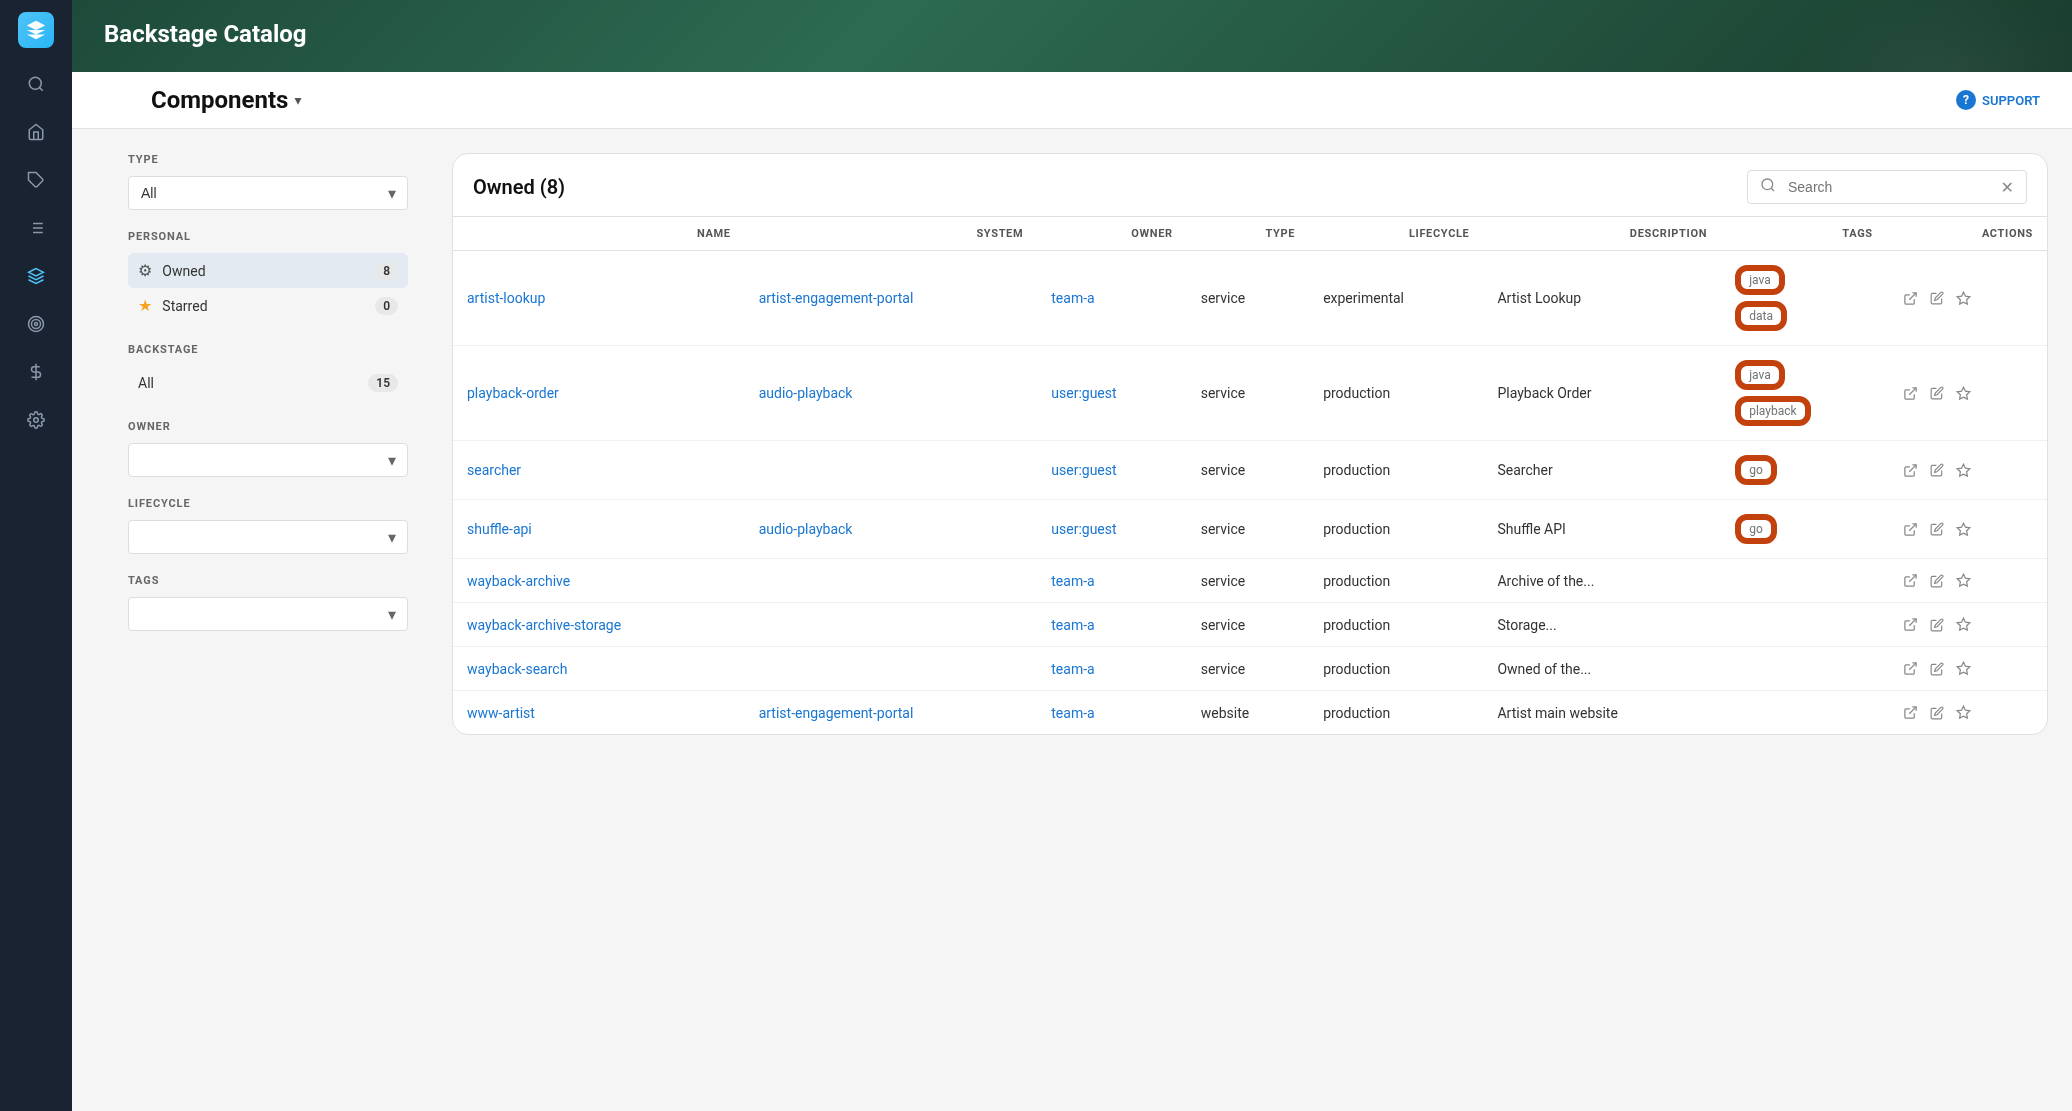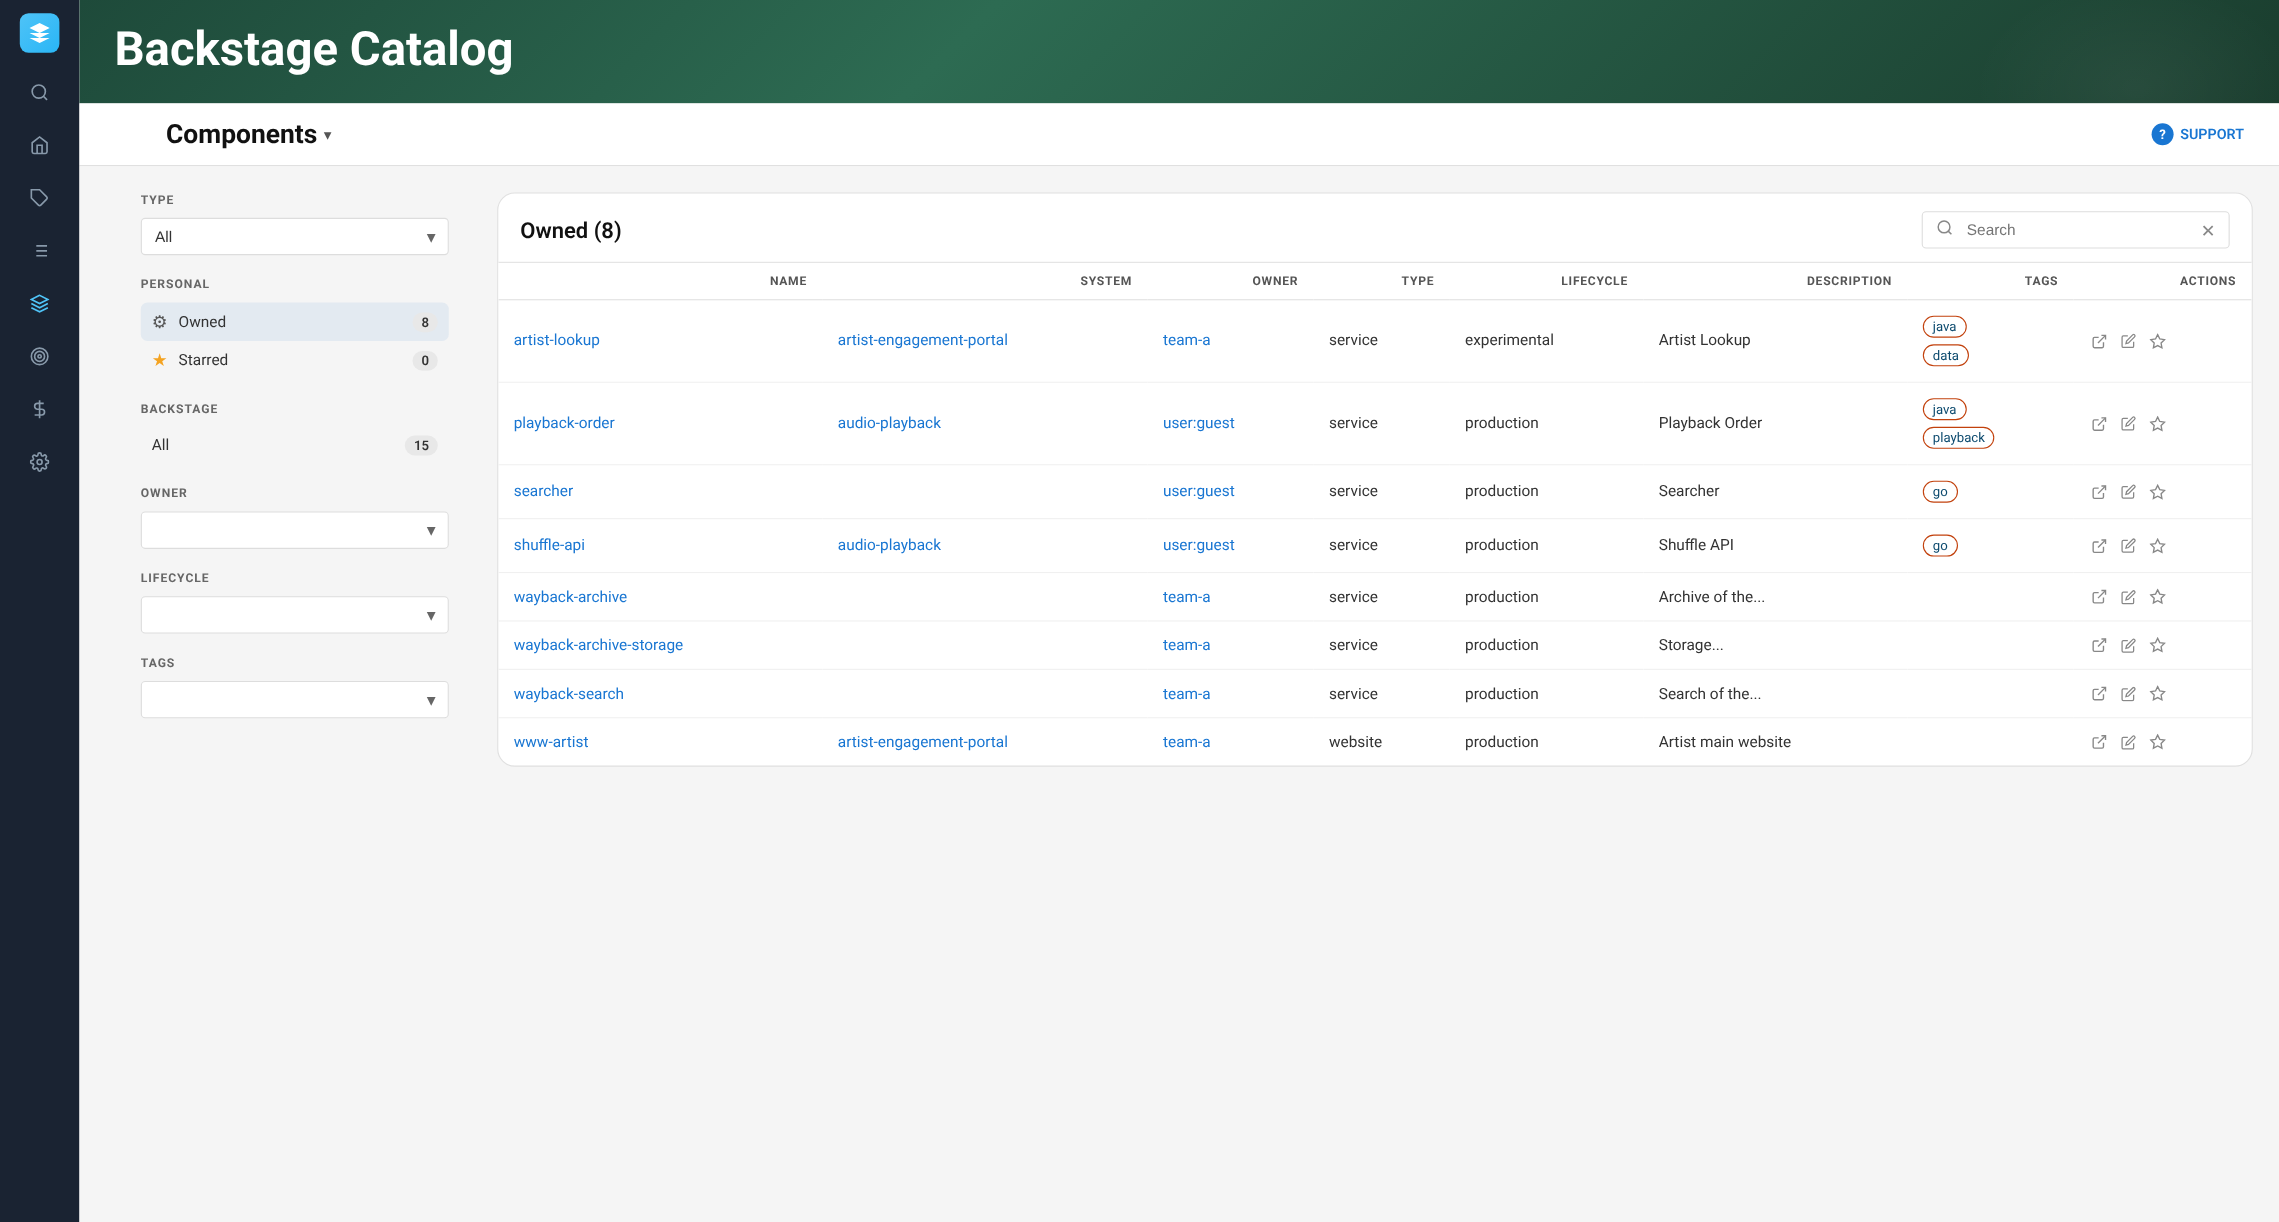--- a/index.html
+++ b/index.html
@@ -53,21 +53,21 @@
     }
     .header::before {
       content: '';
       position: absolute;
       top: -20px; right: -20px;
       width: 300px; height: 200px;
       background: radial-gradient(ellipse, rgba(255,255,255,0.05) 0%, transparent 70%);
       border-radius: 50%;
     }
     .header-title {
-      font-size: 43px;
+      font-size: 24px;
       font-weight: 700;
       color: #ffffff;
       position: relative;
     }
 
     
     .content-area {
       flex: 1;
       display: flex;
       overflow: hidden;
@@ -170,22 +170,22 @@
       border-bottom: 1px solid #e0e0e0; background: white;
     }
     tbody tr { border-bottom: 1px solid #f0f0f0; }
     tbody tr:last-child { border-bottom: none; }
     tbody td { padding: 12px 14px; font-size: 14px; color: #333; vertical-align: middle; }
 
     .link { color: #1976d2; text-decoration: none; cursor: pointer; }
 
     .tag {
       display: inline-block; padding: 2px 8px;
-      border: 1px solid #c2410c; border-radius: 12px;
-      font-size: 12px; color: #0c4a6e; background: white;
+      border: 6px solid #c2410c; border-radius: 12px;
+      font-size: 12px; color: #737373; background: white;
       margin: 2px 0;
     }
     .tags-cell { display: flex; flex-direction: column; align-items: flex-start; gap: 2px; }
 
     .actions-cell {
       display: flex; align-items: center; gap: 8px; white-space: nowrap;
     }
     .action-btn {
       color: #888; cursor: pointer; font-size: 15px; background: none; border: none; padding: 2px;
       display: flex; align-items: center; justify-content: center;
@@ -614,21 +614,21 @@
       </button>
     </div>
   </td>
               </tr>
               <tr>
                 <td><a class="link">wayback-search</a></td>
                 <td></td>
                 <td><a class="link">team-a</a></td>
                 <td>service</td>
                 <td>production</td>
-                <td>Search of the...</td>
+                <td>Owned of the...</td>
                 <td>
                   <div class="tags-cell"></div>
                 </td>
                 <td>
     <div class="actions-cell">
       <button class="action-btn" title="Open">
         <svg width="15" height="15" viewBox="0 0 24 24" fill="none" stroke="currentColor" stroke-width="2">
           <path d="M18 13v6a2 2 0 01-2 2H5a2 2 0 01-2-2V8a2 2 0 012-2h6"></path>
           <polyline points="15 3 21 3 21 9"></polyline>
           <line x1="10" y1="14" x2="21" y2="3"></line>

